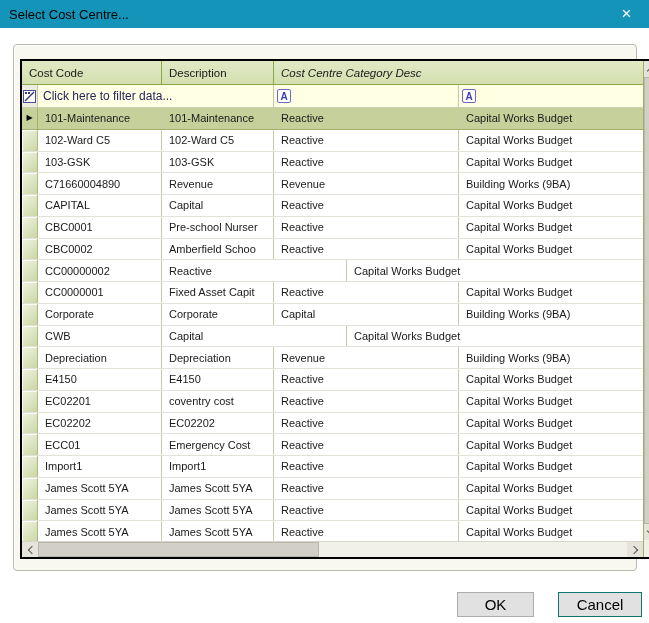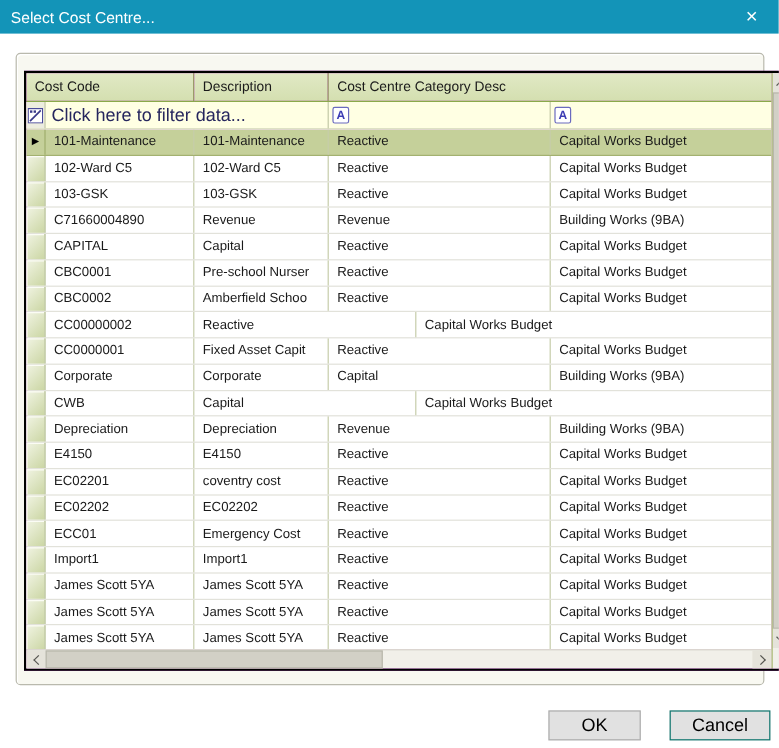--- a/index.html
+++ b/index.html
@@ -12,21 +12,21 @@
     color:#1a1a1a;
   }
 
   
   .titlebar {
     position:absolute; left:0; top:0; width:649px; height:28px;
     background:#1394b8;
     display:flex; align-items:center;
   }
   .titlebar .title {
-    color:#ffffff; font-size:13px; padding-left:9px; flex:1;
+    color:#000000; font-size:13px; padding-left:9px; flex:1;
     white-space:nowrap; overflow:hidden;
   }
   .close-btn {
     width:45px; height:28px; display:flex; align-items:center; justify-content:center;
     color:#ffffff; font-size:17px; cursor:default;
   }
 
   
   .panel {
     position:absolute; left:13px; top:44px; width:624px; height:527px;
@@ -49,27 +49,27 @@
   
   .header-row { height:24px; display:flex; flex-shrink:0; }
   .hcell {
     background:linear-gradient(180deg,#e1e9c5 0%, #d4dfb0 100%);
     border-right:1px solid #8aa94a;
     border-bottom:1px solid #8aa94a;
     font-size:11.5px; color:#1a1a1a;
     padding-left:7px; display:flex; align-items:center;
     white-space:nowrap; overflow:hidden;
   }
-  .hc1 { width:140px; } .hc2 { width:112px; } .hc3 { width:185px; } .hc4 { flex:1; border-right:none; }
+  .hc1 { width:140px; } .hc2 { width:112px; } .hc3 { width:185px; } .hc4 { flex:1; border-right:none;font-style:italic; }
 
   
   .filter-row { height:23px; display:flex; flex-shrink:0; background:#ffffe3; border-bottom:1px solid #c9ceb0; }
   .fcell { display:flex; align-items:center; white-space:nowrap; overflow:hidden; }
   .f0 { width:16px; justify-content:center; background:#ededdf; border-right:1px solid #c3c9a6; }
-  .f1 { width:236px; border-right:1px solid #c3c9a6; padding-left:5px; color:#26265e; font-size:15px; }
+  .f1 { width:236px; border-right:1px solid #c3c9a6; padding-left:5px; color:#26265e; font-size:12px; }
   .f2 { width:185px; border-right:1px solid #c3c9a6; padding-left:2px; }
   .f3 { flex:1; padding-left:2px; }
   .a-icon {
     width:14px; height:14px; border:1px solid #6a6abf; border-radius:2px;
     background:#ffffff; color:#3c3cb4; font-size:10px; font-weight:bold;
     display:flex; align-items:center; justify-content:center; margin-left:1px;
   }
   .filter-glyph { display:block; }
 
   

